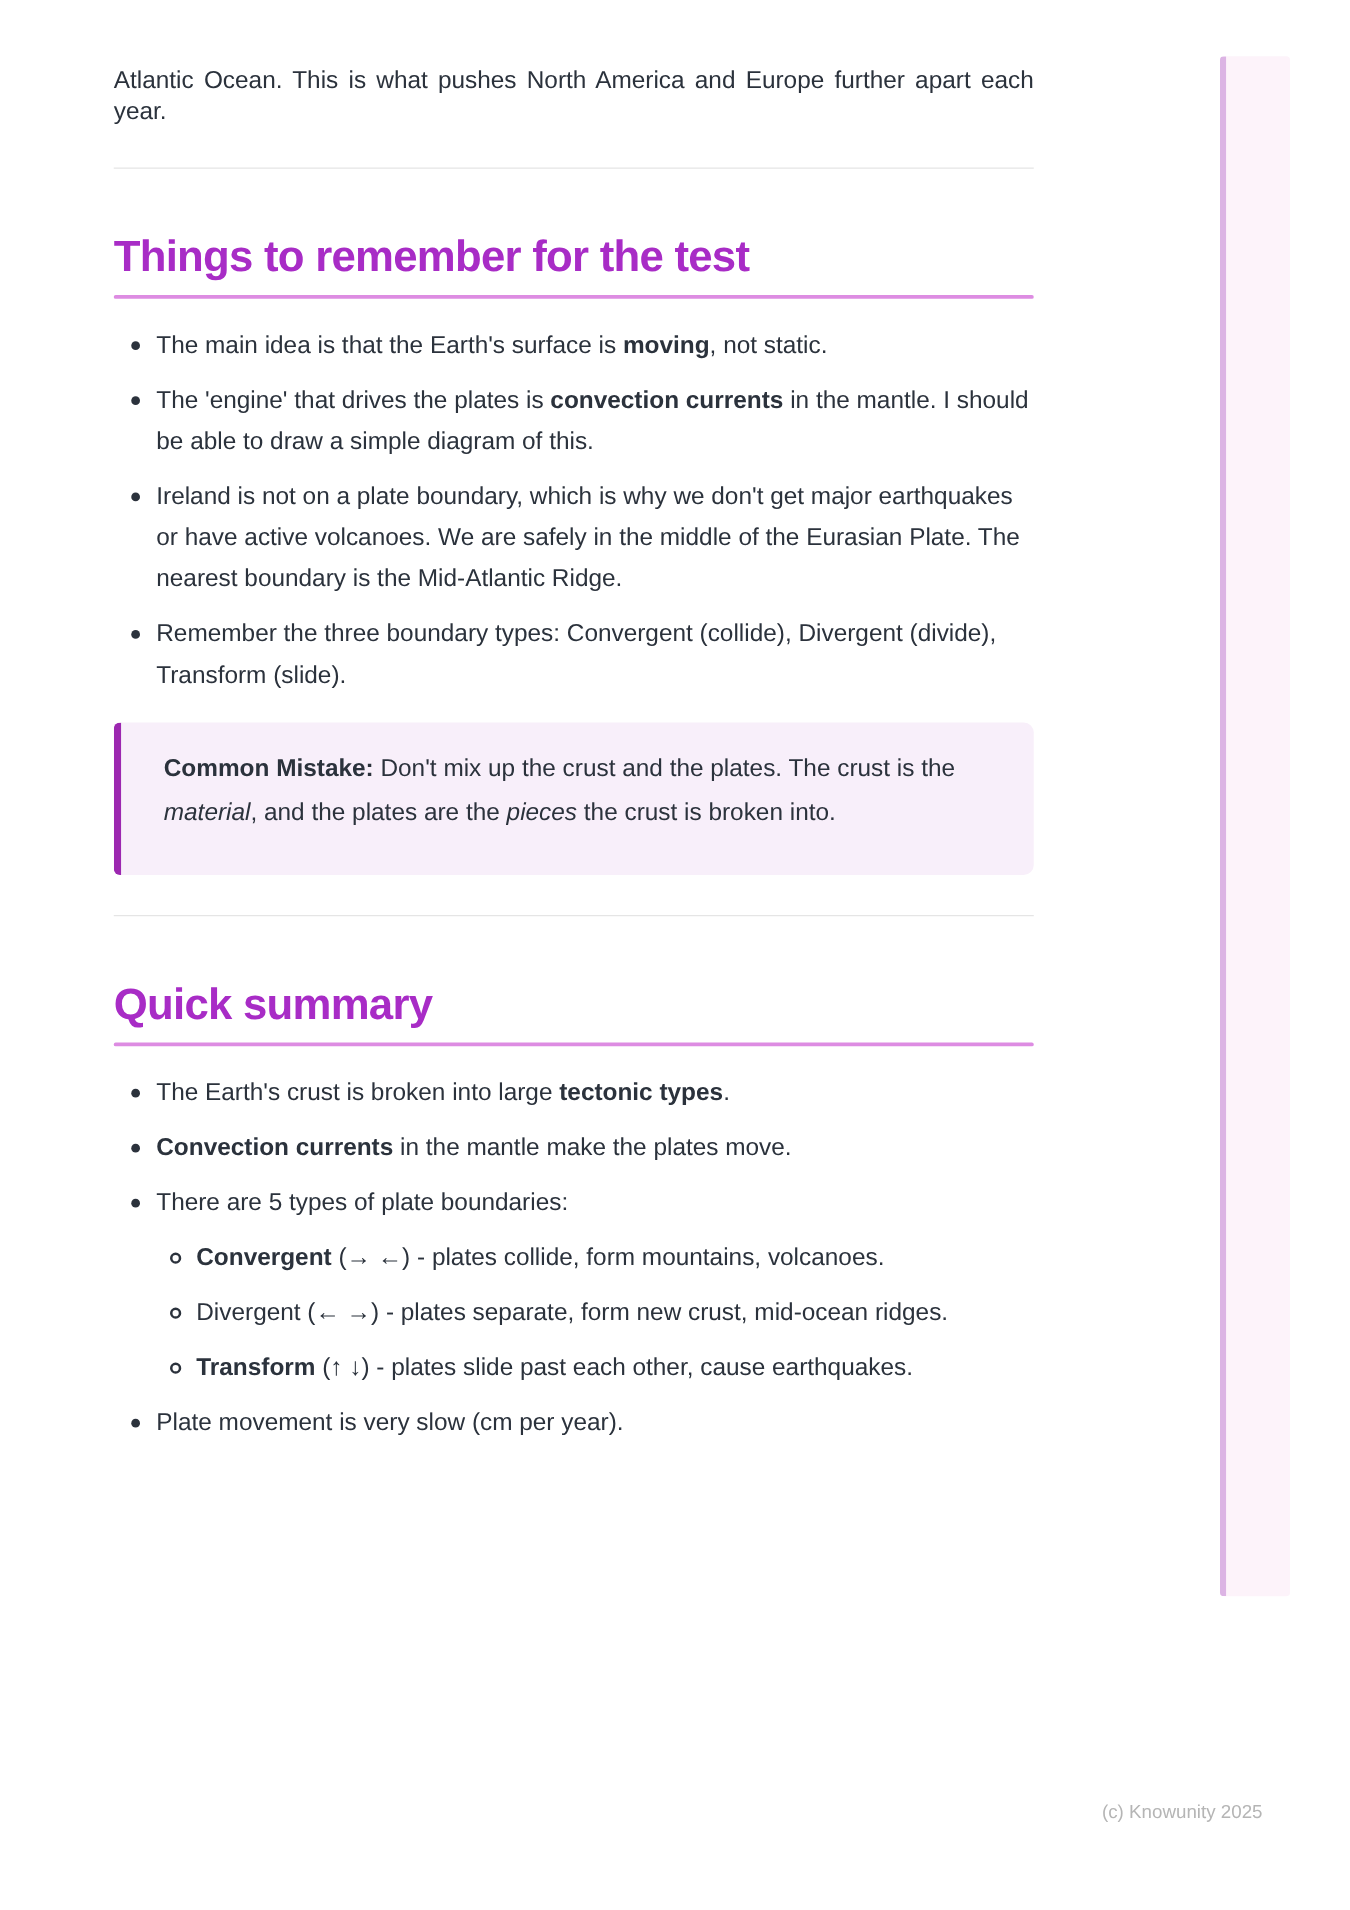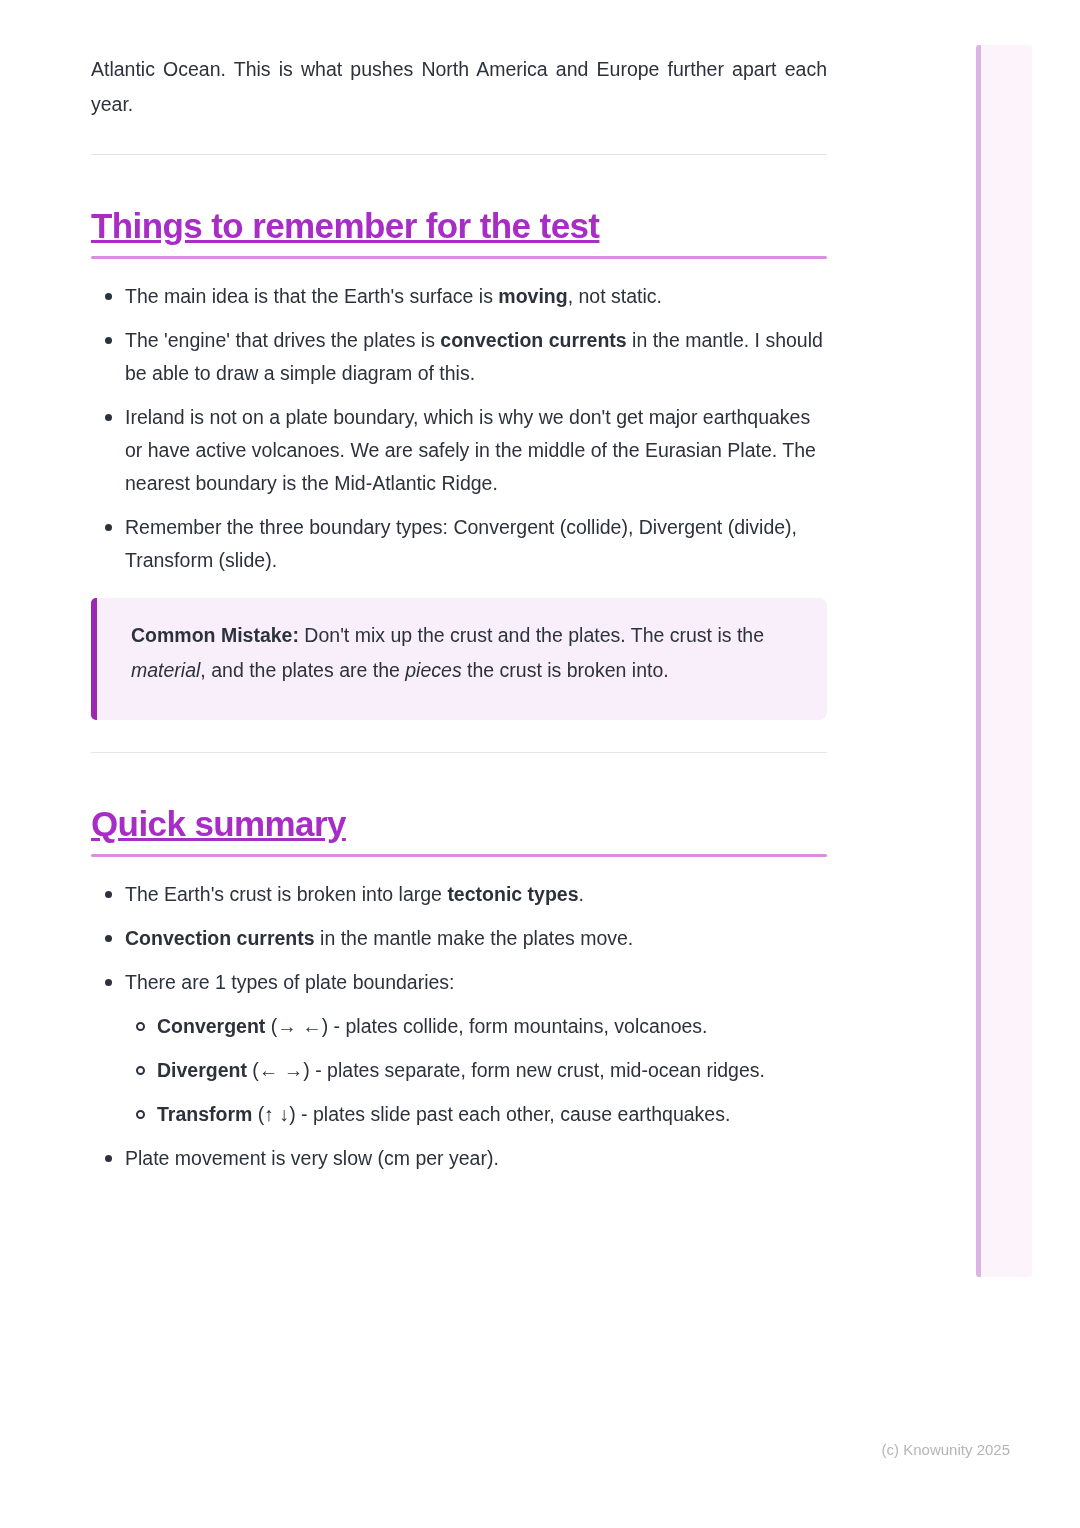--- a/index.html
+++ b/index.html
@@ -14,37 +14,36 @@
   }
   .content {
     position: absolute;
     left: 91px;
     top: 0;
     width: 736px;
   }
   .intro {
     margin: 52px 0 0 0;
     font-size: 19.5px;
-    line-height: 35px;
+    line-height: 25px;
     text-align: justify;
   }
   .divider {
     border: none;
     border-top: 1px solid var(--divider, #e5e5e5);
     margin: 32px 0 0 0;
     height: 0;
   }
   h1.section-title {
     margin: 51px 0 0 0;
     font-size: 35px;
     line-height: 40px;
     font-weight: 700;
     letter-spacing: -0.6px;
     color: var(--heading, #a82cc6);
-    text-decoration: underline;
   }
   .title-underline {
     height: 3px;
     margin-top: 10px;
     border-radius: 2px;
     background: var(--heading-underline, #dd8ce2);
   }
   ul.bullets {
     list-style: none;
     margin: 21px 0 0 0;
@@ -147,24 +146,24 @@
 
   <hr class="divider">
 
   <h1 class="section-title">Quick summary</h1>
   <div class="title-underline"></div>
 
   <ul class="bullets">
     <li><span>The Earth's crust is broken into large </span><span style="font-weight: 700;">tectonic types</span><span>.</span></li>
     <li><span style="font-weight: 700;">Convection currents</span><span> in the mantle make the plates move.</span></li>
     <li>
-      <span><span>There are 1 types of plate boundaries:</span></span>
+      <span><span>There are 5 types of plate boundaries:</span></span>
       <ul class="sub-bullets">
         <li><span style="font-weight: 700;">Convergent</span><span> (→ ←) - plates collide, form mountains, volcanoes.</span></li>
-        <li><span style="font-weight: 700;">Divergent</span><span> (← →) - plates separate, form new crust, mid-ocean ridges.</span></li>
+        <li><span style="font-weight: 400;">Divergent</span><span> (← →) - plates separate, form new crust, mid-ocean ridges.</span></li>
         <li><span style="font-weight: 700;">Transform</span><span> (↑ ↓) - plates slide past each other, cause earthquakes.</span></li>
       </ul>
     </li>
     <li><span>Plate movement is very slow (cm per year).</span></li>
   </ul>
 
 </div>
 
 <div class="side-strip"></div>
 

